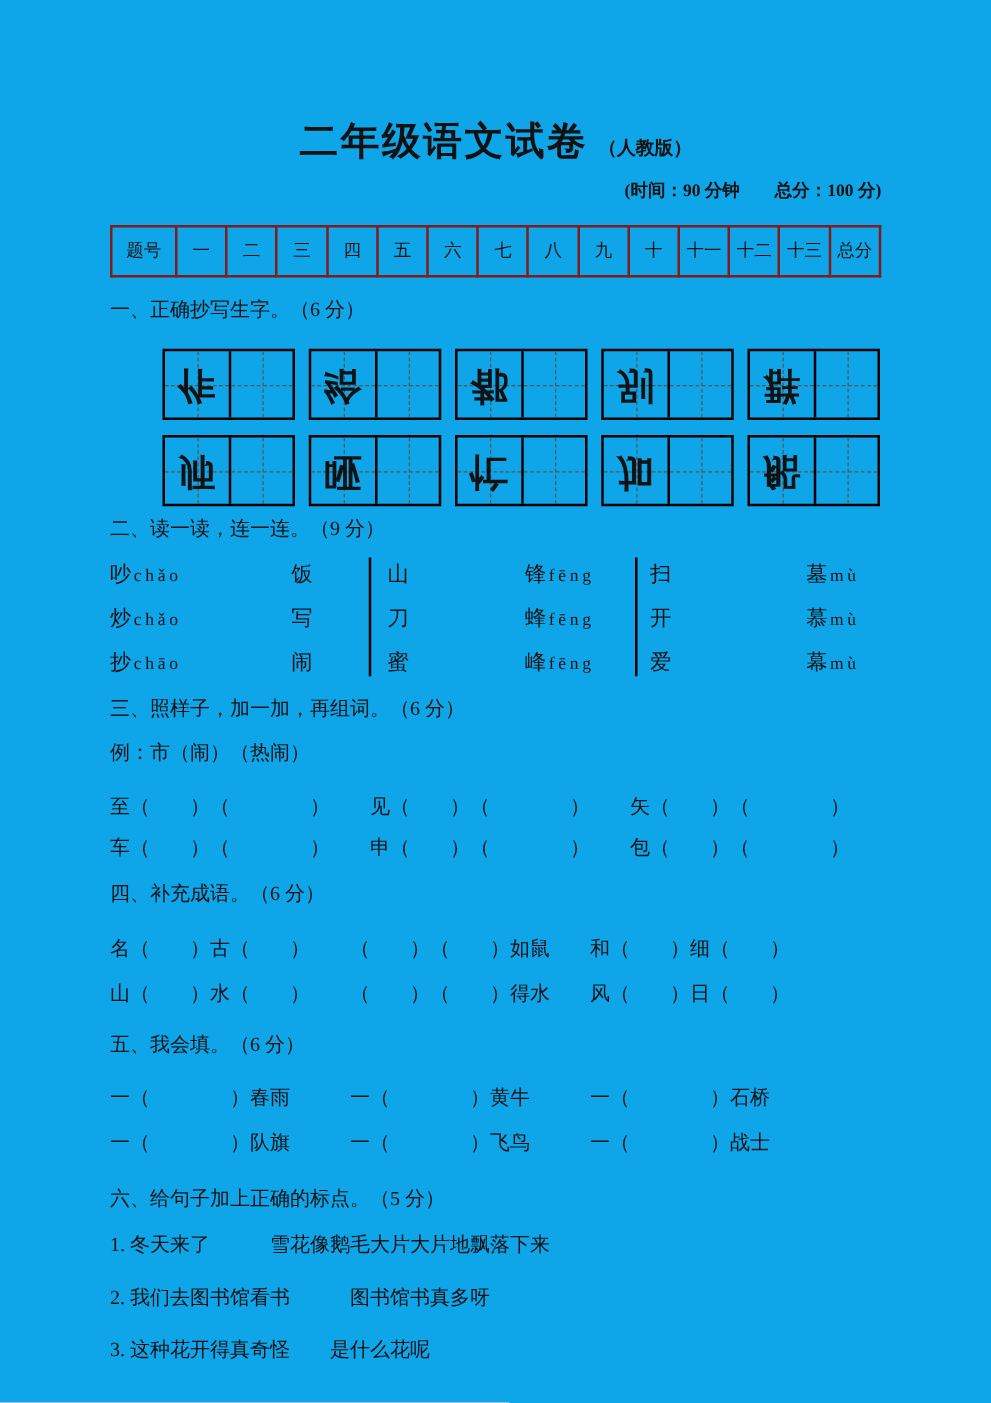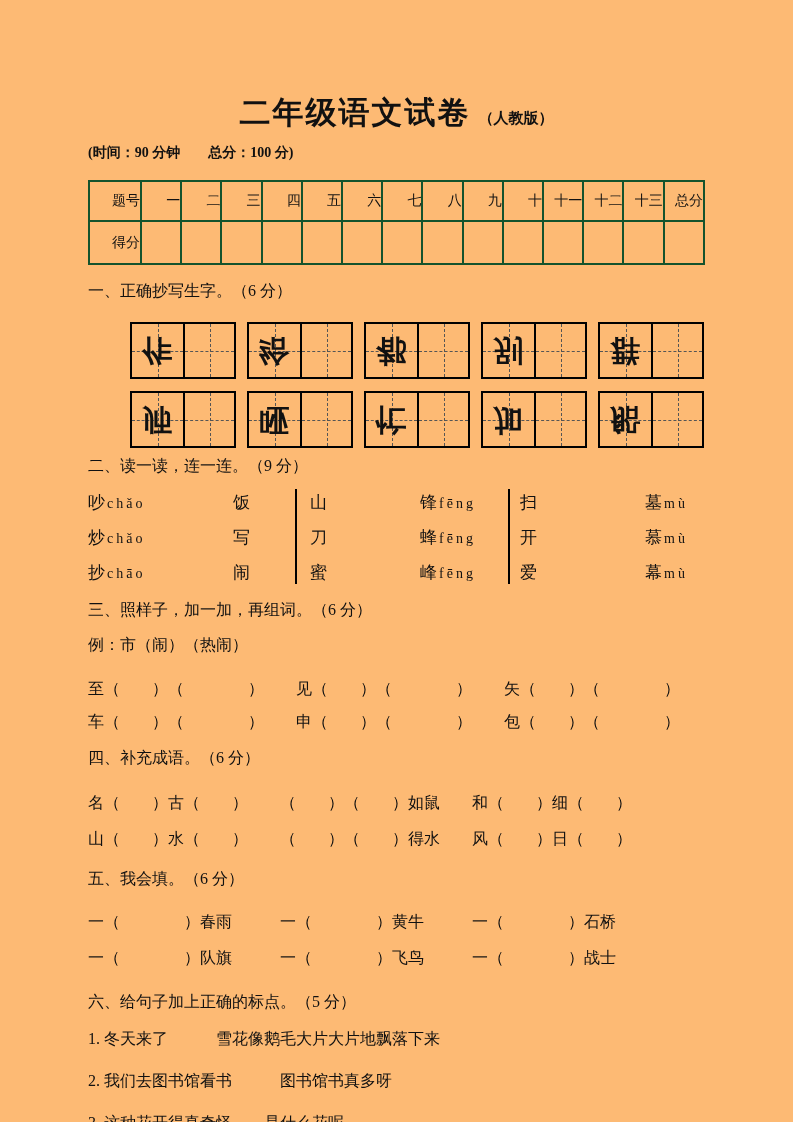--- a/index.html
+++ b/index.html
@@ -1,35 +1,35 @@
 <!DOCTYPE html>
 <html><head>
 <meta charset="utf-8">
 <style>
   * { margin:0; padding:0; box-sizing:border-box; }
   html,body { background:#e8e8e8; }
   .page {
-    width:793px; height:1122px; margin:0 auto; background:#fdba74;
+    width:793px; height:1122px; margin:0 auto; background:#0ea5e9;
     font-family:"Liberation Serif", serif; color:#111;
     padding:92px 88px 0 88px; overflow:hidden; position:relative;
   }
   
   .title-row { text-align:center; margin-bottom:10px; }
   .title {
     font-family:"Liberation Sans", sans-serif;
     font-size:31px; font-weight:700; letter-spacing:2px;
   }
   .title-note { font-size:15px; font-weight:700; margin-left:4px; }
-  .subtitle { text-align:left; font-size:14px; font-weight:700; margin-bottom:18px; }
+  .subtitle { text-align:right; font-size:14px; font-weight:700; margin-bottom:18px; }
   
   table.score-table {
     width:100%; border-collapse:collapse; table-layout:fixed;
     font-size:14px; text-align:center; margin-bottom:16px;
   }
-  table.score-table td { border:2px solid #14532d; padding:0;text-align:right; }
+  table.score-table td { border:2px solid #7f1d1d; padding:0; }
   table.score-table tr.hdr td { height:40px; }
   table.score-table tr.scr td { height:43px; }
   table.score-table td.first { width:52px; }
   
   .heading { font-size:16px; }
   .line { font-size:16px; white-space:pre; }
   
   .grid-row { display:flex; gap:11px; margin-left:42px; }
   .grid-row.r1 { margin-top:20px; margin-bottom:12px; }
   .grid-row.r2 { margin-bottom:8px; }
@@ -94,37 +94,20 @@
       <td>六</td>
       <td>七</td>
       <td>八</td>
       <td>九</td>
       <td>十</td>
       <td>十一</td>
       <td>十二</td>
       <td>十三</td>
       <td>总分</td>
     </tr>
-    <tr class="scr">
-      <td class="first">得分</td>
-      <td></td>
-      <td></td>
-      <td></td>
-      <td></td>
-      <td></td>
-      <td></td>
-      <td></td>
-      <td></td>
-      <td></td>
-      <td></td>
-      <td></td>
-      <td></td>
-      <td></td>
-      <td></td>
-    </tr>
   </tbody>
     </table>
 
   <div class="heading">一、正确抄写生字。（6 分）</div>
 
   <div class="grid-row r1">
     <div class="gbox">
       <div class="gcell">
           <span class="gchar">作</span>
         </div>

